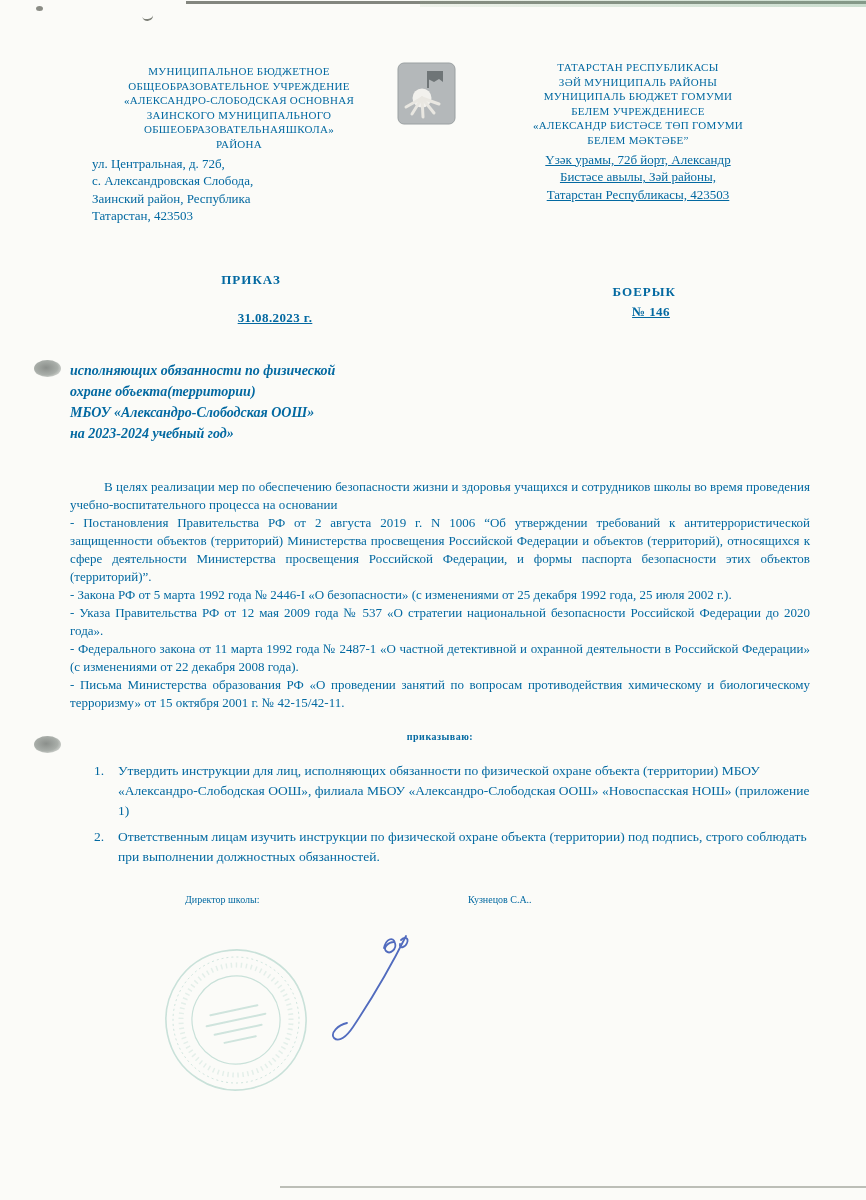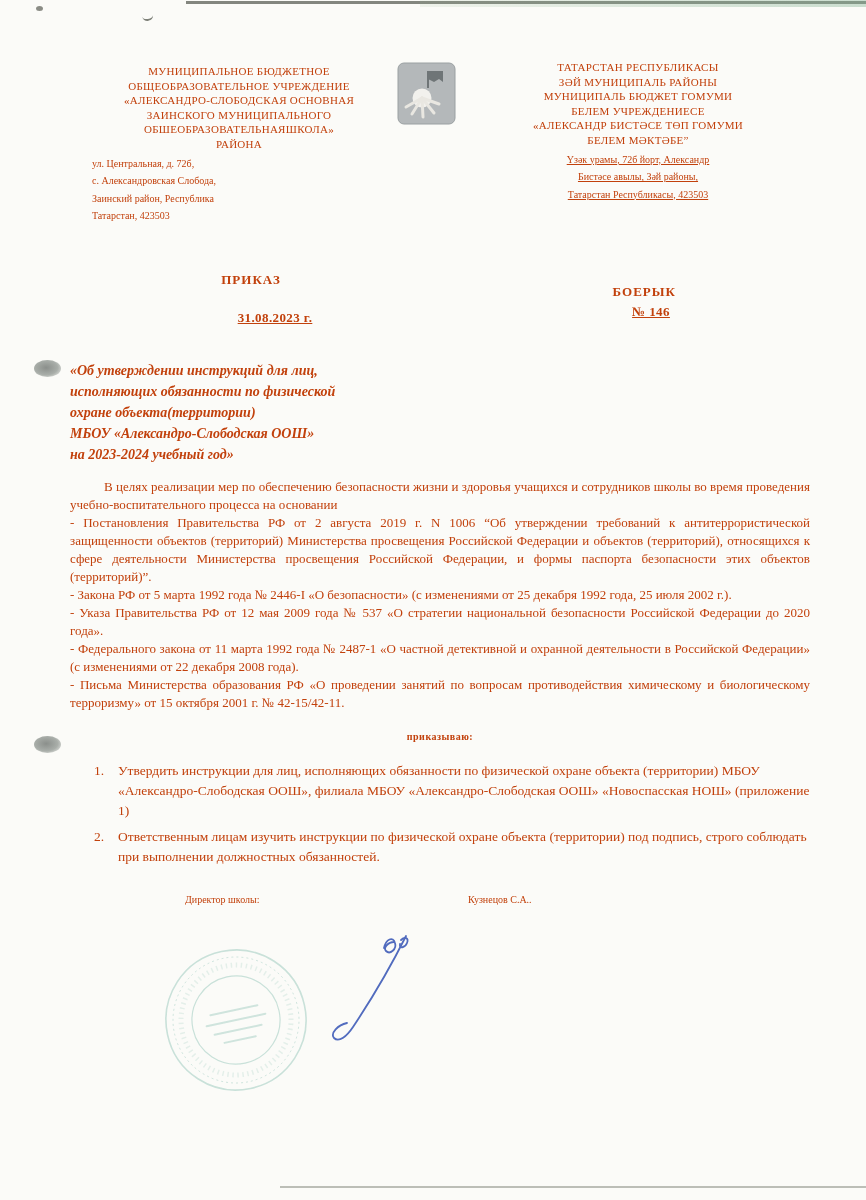--- a/index.html
+++ b/index.html
@@ -1,38 +1,38 @@
 <!DOCTYPE html>
 <html><head>
 <meta charset="utf-8">
 <style>
   html,body{margin:0;padding:0;background:#e8e8e6;}
   .page{
     position:relative;width:866px;height:1200px;margin:0 auto;
     background:#fbfbf8;overflow:hidden;
-    font-family:"Liberation Serif", serif;color:#c2410c;
+    font-family:"Liberation Serif", serif;color:#0369a1;
   }
   
   .top-line{position:absolute;top:1px;left:186px;right:0;height:3px;background:#50544b;opacity:.7;}
   .top-green{position:absolute;top:0;left:420px;right:0;height:7px;
     background:linear-gradient(to right, rgba(150,180,140,.12), rgba(135,180,150,.42));}
   .corner-mark{position:absolute;top:6px;left:36px;width:7px;height:5px;background:#3f4239;border-radius:50%;opacity:.6;}
   .squiggle-mark{position:absolute;top:11px;left:142px;width:11px;height:8px;
     border-bottom:2px solid #3c4036;border-radius:50%;opacity:.65;transform:rotate(-8deg);}
   .bottom-line{position:absolute;bottom:12px;left:280px;right:0;height:2px;background:rgba(110,115,105,.45);}
   .hole{position:absolute;left:34px;width:27px;height:17px;border-radius:50%;
     background:radial-gradient(ellipse at 45% 45%, #777c78 0%, #9aa09b 55%, rgba(180,184,178,0) 100%);
     opacity:.85;}
   .hole.h1{top:360px;} .hole.h2{top:736px;}
   
   .header-left{position:absolute;top:64px;left:88px;width:302px;text-align:center;}
   .header-right{position:absolute;top:60px;left:462px;width:352px;text-align:center;}
   .org-line{font-size:11px;line-height:14.6px;letter-spacing:.3px;}
   .addr-left{margin-top:3px;text-align:left;padding-left:4px;}
-  .addr-line{font-size:10px;line-height:17.5px;}
+  .addr-line{font-size:13px;line-height:17.5px;}
   .header-right .addr-line{text-align:center;}
   .logo{position:absolute;top:62px;left:397px;width:59px;height:63px;}
   
   .cap{position:absolute;font-weight:bold;font-size:13px;letter-spacing:1px;}
   .cap-prikaz{top:272px;left:186px;width:130px;text-align:center;}
   .cap-boeryk{top:284px;left:556px;width:120px;text-align:right;}
   .cap-date{top:310px;left:200px;width:150px;text-align:center;text-decoration:underline;letter-spacing:.4px;}
   .cap-num{top:304px;left:596px;width:110px;text-align:center;text-decoration:underline;letter-spacing:.4px;}
   
   .title-block{position:absolute;top:360px;left:70px;width:360px;
@@ -109,21 +109,20 @@
       <div class="addr-line">Татарстан Республикасы, 423503</div>
     </div>
   </div>
 
   <div class="cap cap-prikaz">ПРИКАЗ</div>
   <div class="cap cap-boeryk">БОЕРЫК</div>
   <div class="cap cap-date">31.08.2023 г.</div>
   <div class="cap cap-num">№ 146</div>
 
   <div class="title-block">
-    <div>«Об утверждении  инструкций для лиц,</div>
     <div>исполняющих обязанности по физической</div>
     <div>охране объекта(территории)</div>
     <div>МБОУ  «Александро-Слободская ООШ»</div>
     <div>на 2023-2024 учебный год»</div>
   </div>
 
   <div class="body-block">
     <div class="para first">В целях реализации мер по обеспечению безопасности жизни и здоровья учащихся и сотрудников школы во время проведения учебно-воспитательного процесса на основании</div>
     <div class="para">- Постановления Правительства РФ от 2 августа 2019 г. N 1006 “Об утверждении требований к антитеррористической защищенности объектов (территорий) Министерства просвещения Российской Федерации и объектов (территорий), относящихся к сфере деятельности Министерства просвещения Российской Федерации, и формы паспорта безопасности этих объектов (территорий)”.</div>
     <div class="para">- Закона РФ от 5 марта 1992 года № 2446-I «О безопасности» (с изменениями от 25 декабря 1992 года, 25 июля 2002 г.).</div>

